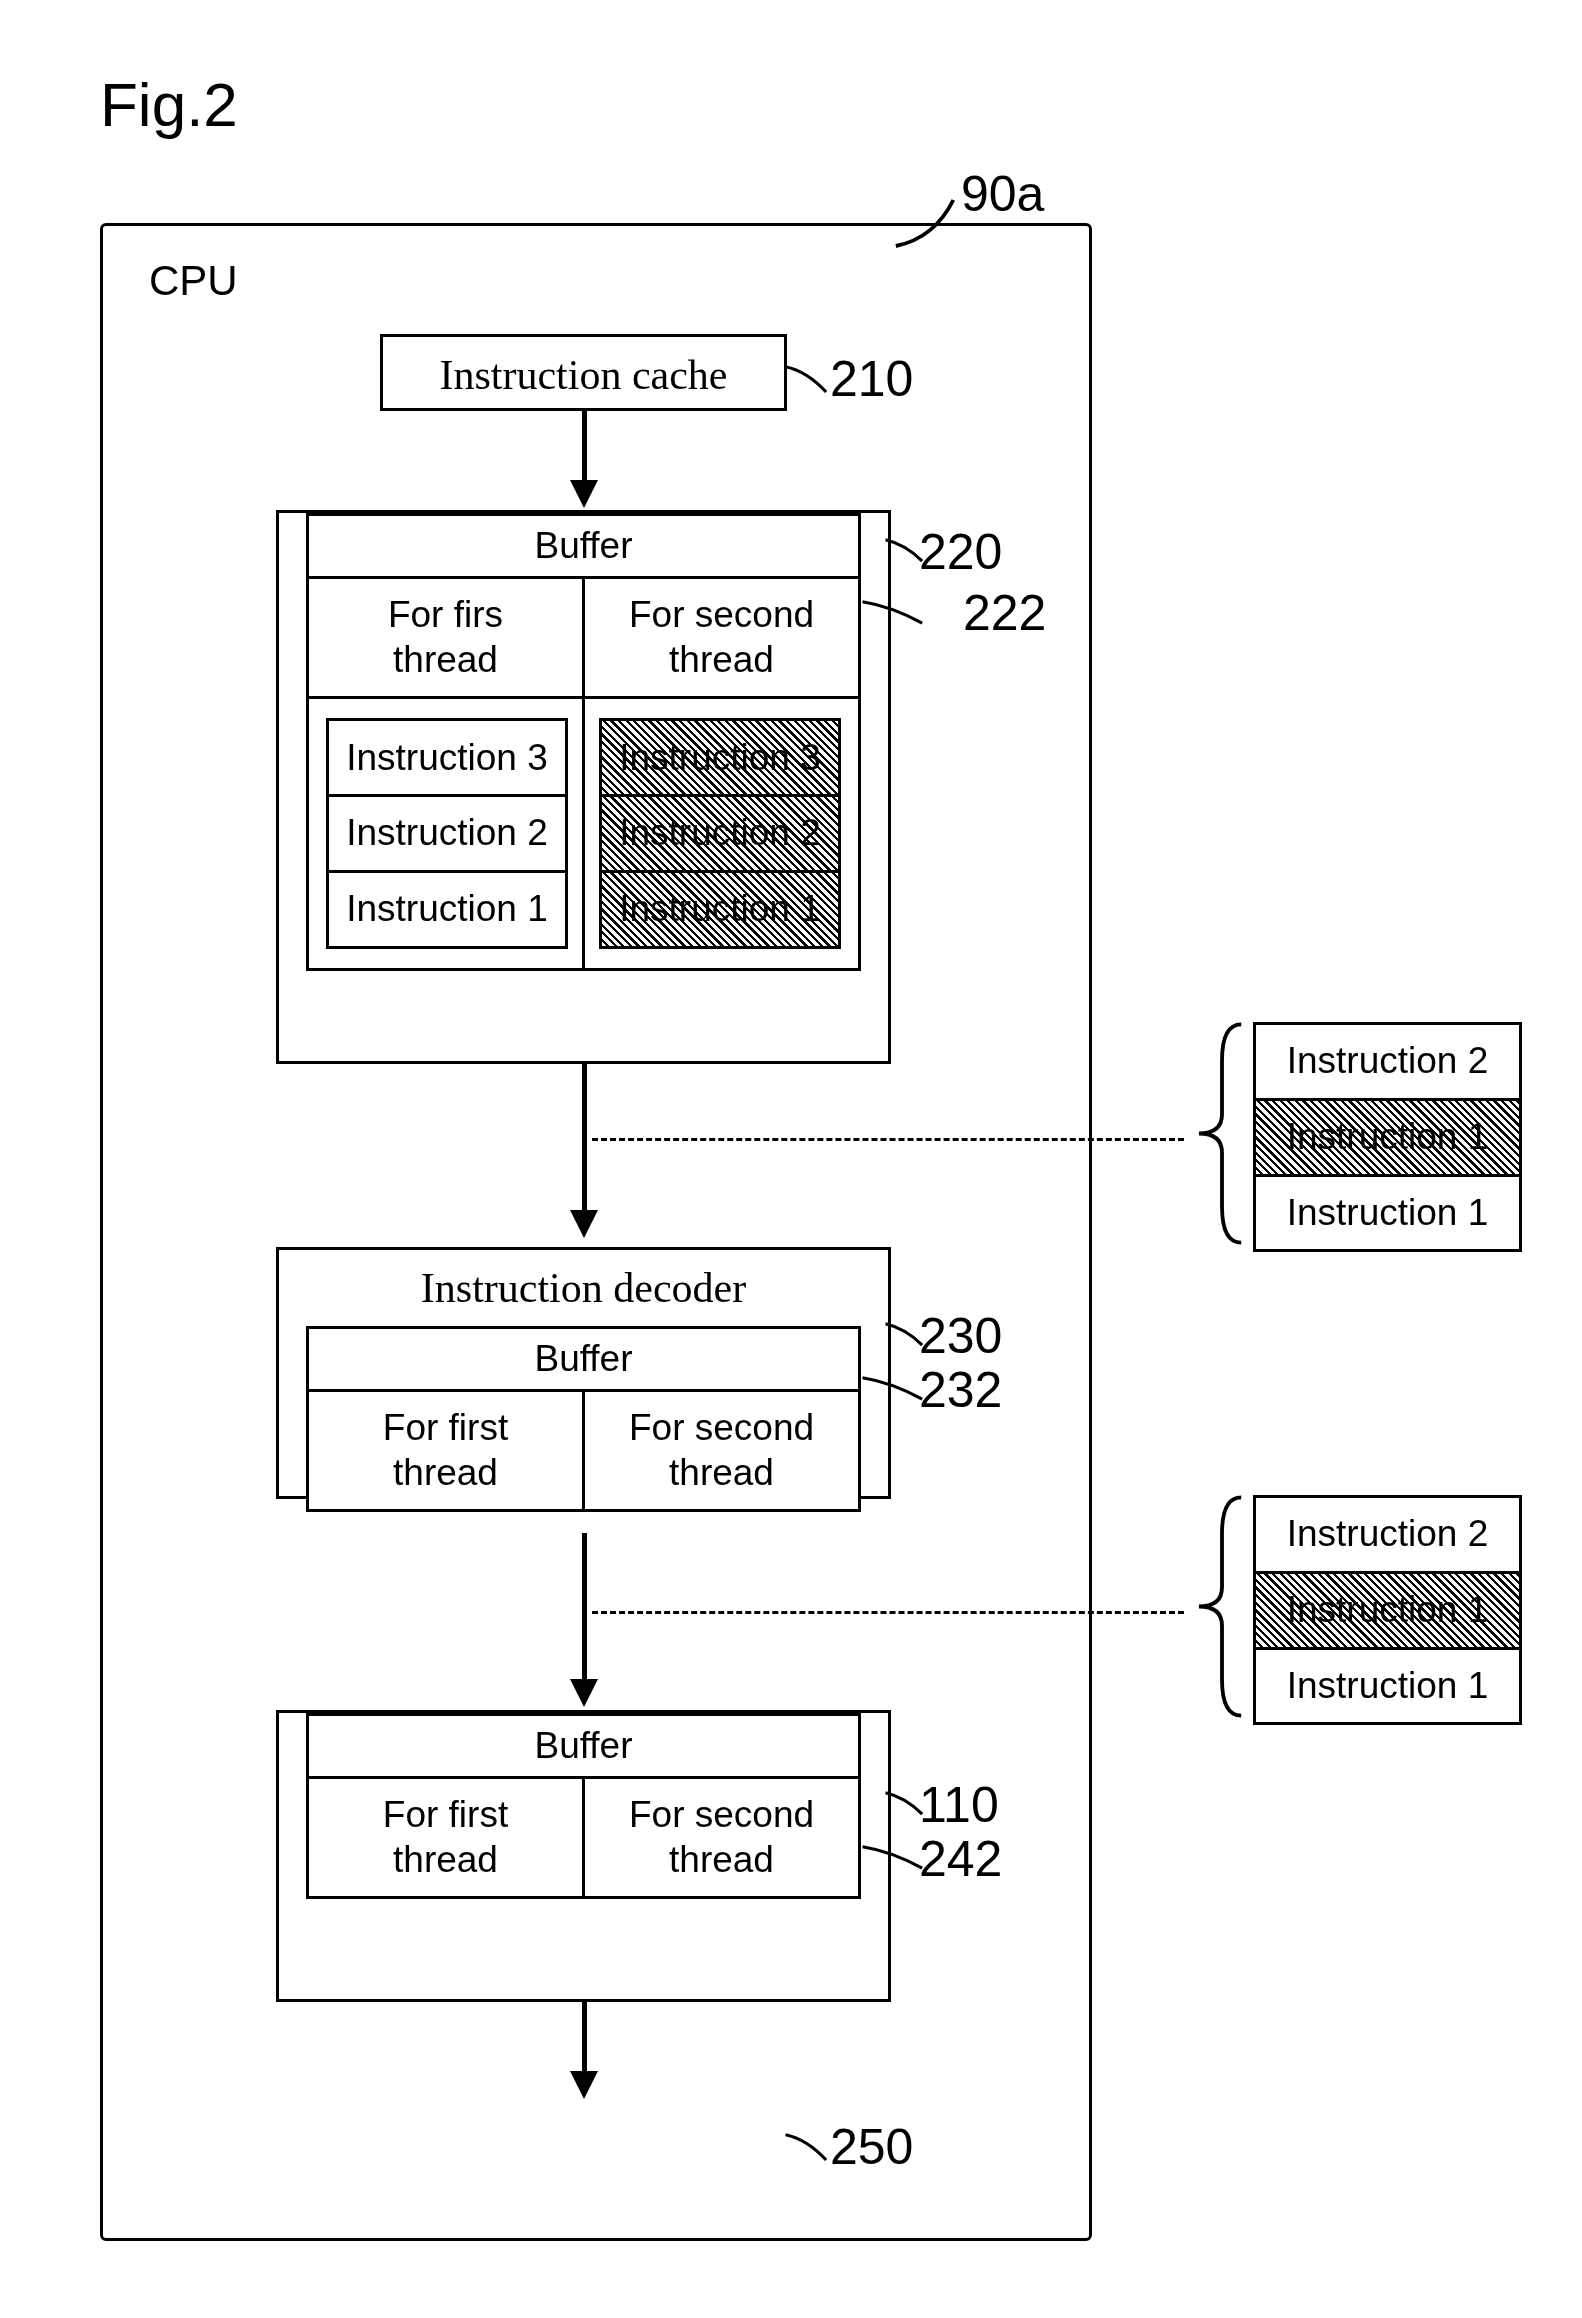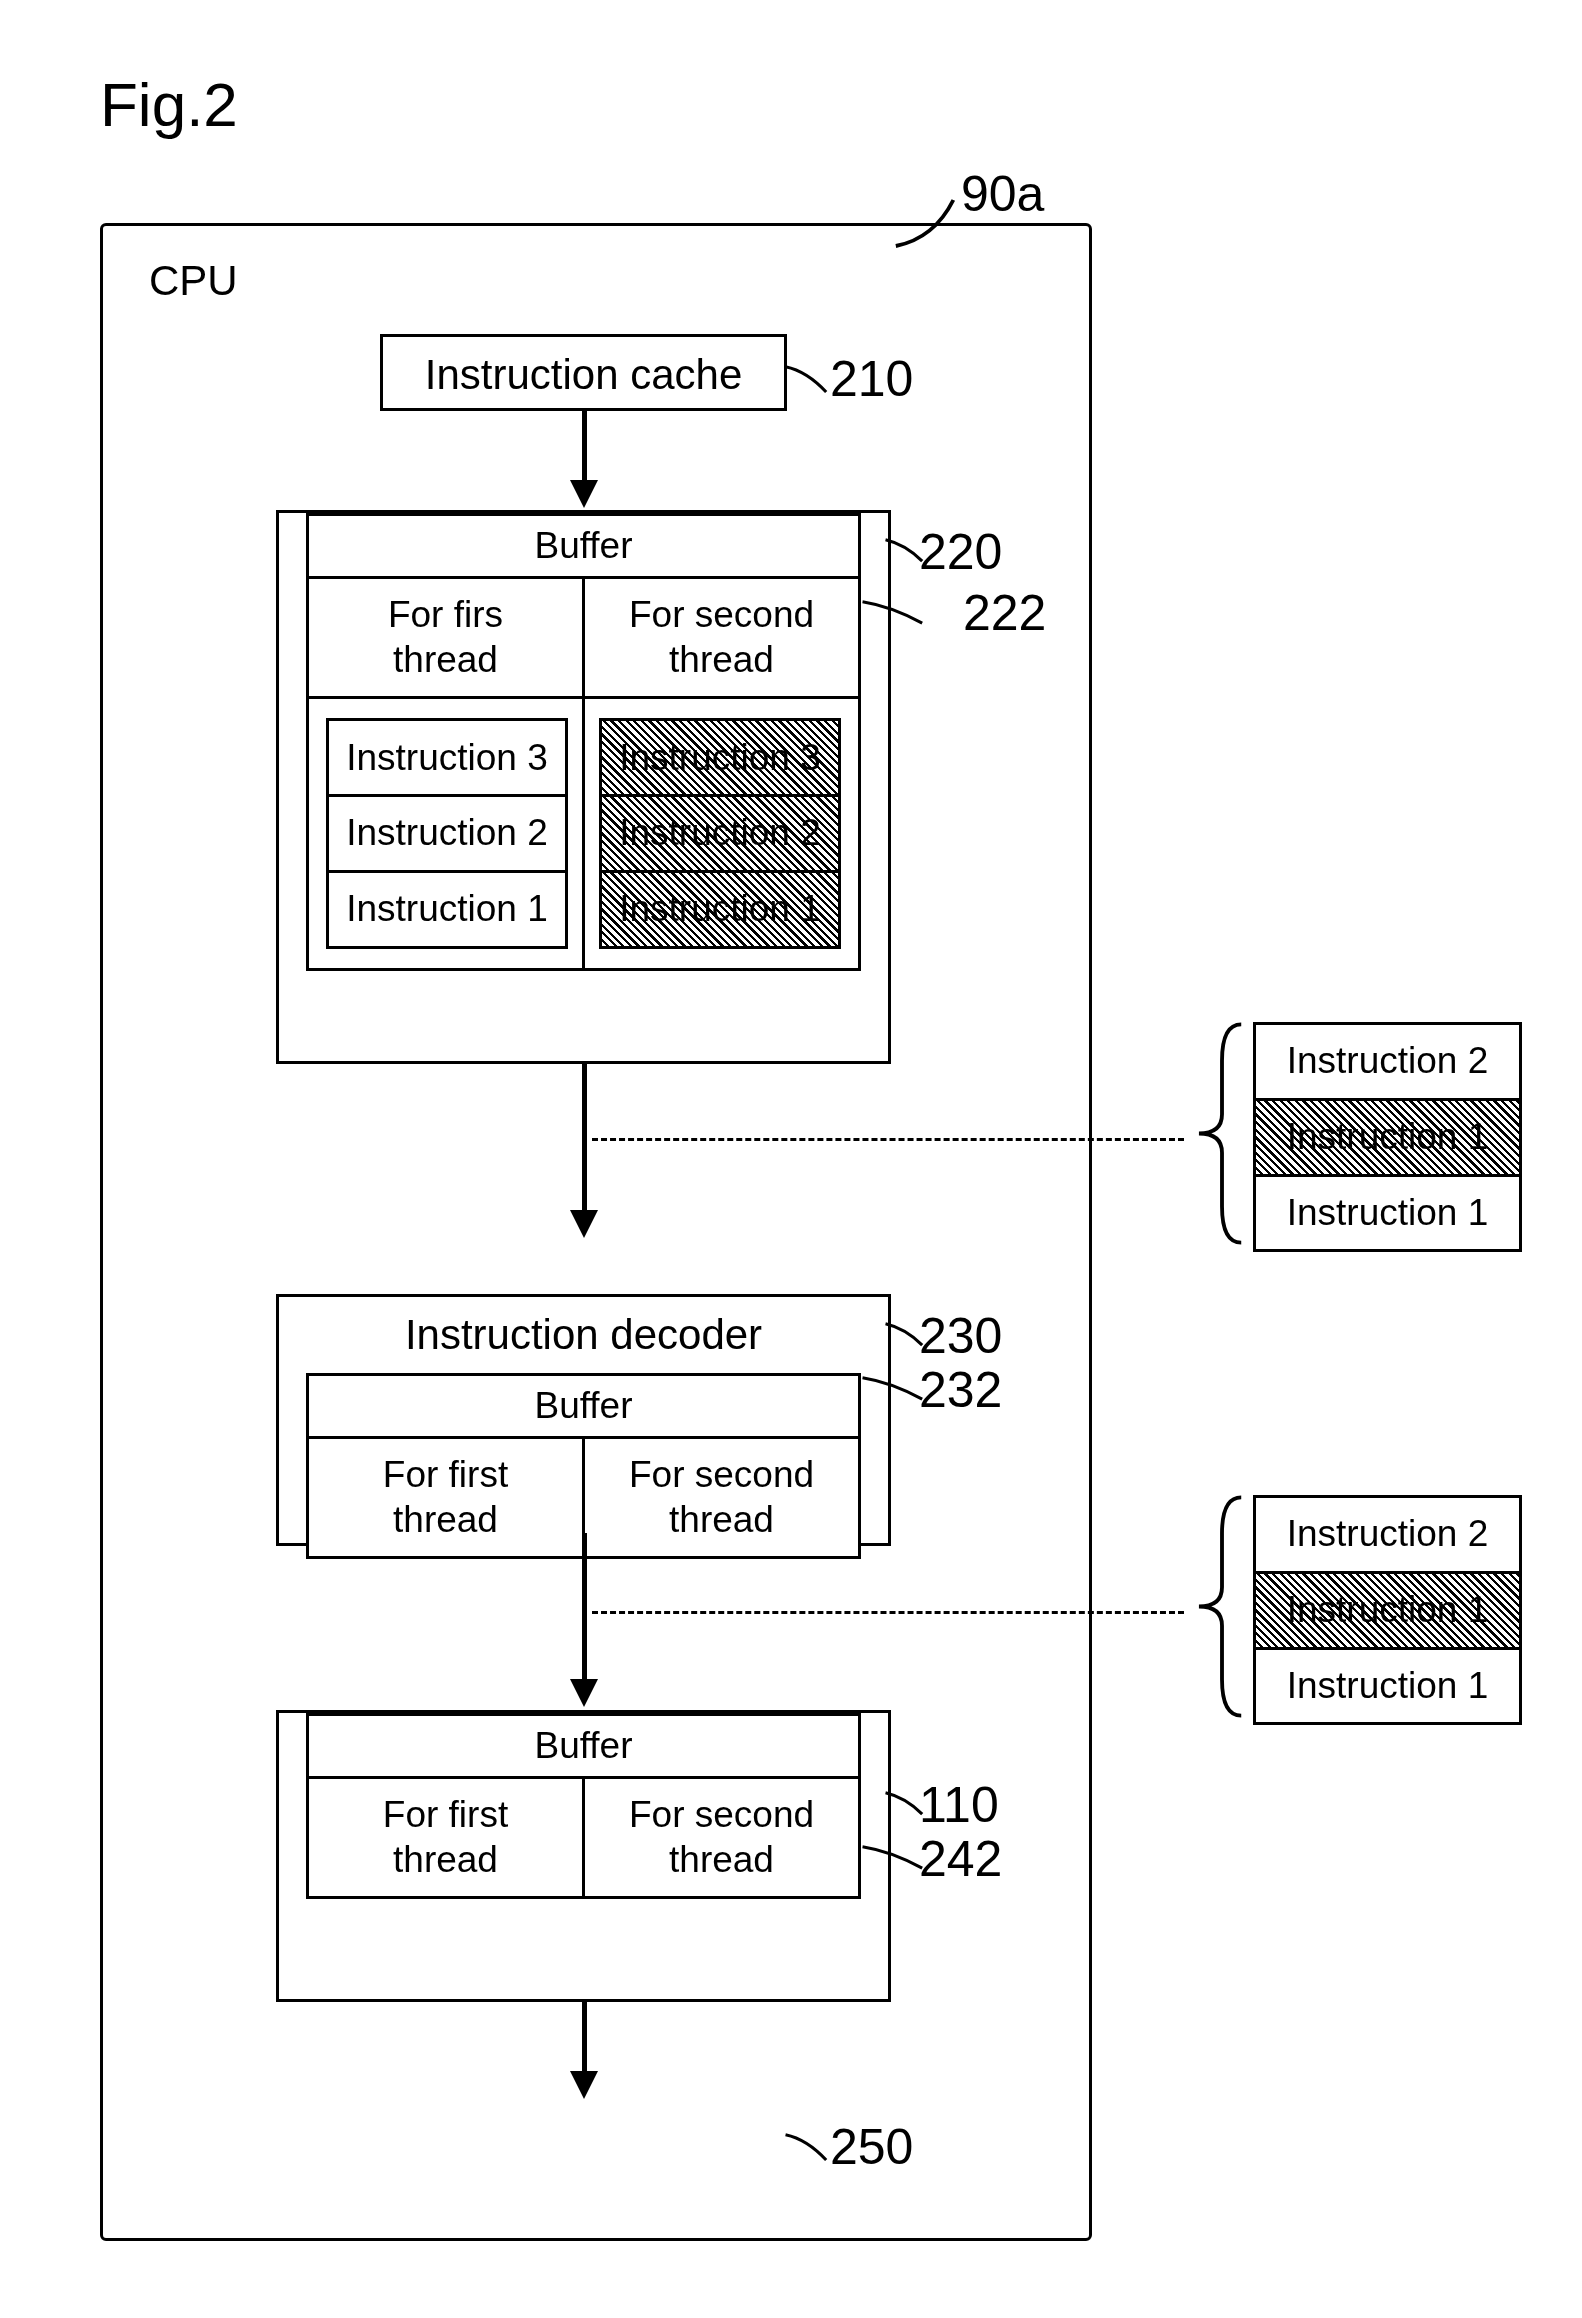--- a/index.html
+++ b/index.html
@@ -41,20 +41,21 @@
     }
     .block {
       position: absolute;
       border: 3.8px solid #000;
       background: #fff;
     }
     .block-title {
       font-size: 42px;
       text-align: center;
       padding: 14px 7.7px;
+      font-family: Liberation Serif, serif;
     }
     .inner-block {
       border: 3.1px solid #000;
       background: #fff;
     }
     .buffer-title {
       font-size: 37px;
       text-align: center;
       padding: 9.2px 0;
       border-bottom: 3.1px solid #000;
@@ -183,21 +184,21 @@
             <div class="instr-cell hatched hatched-text"><span>Instruction 1</span></div>
           </div>
         </div>
       </div>
     </div>
   </div>
 
   <div class="arrow-line" style="top:838px; left:479px; width:4.6px; height:150px;"></div>
   <div class="arrow-head" style="top:984px; left:467px;"></div>
 
-  <div class="block" style="top:1068px; left:173px; width:615px; height:252px;">
+  <div class="block" style="top:1021px; left:173px; width:615px; height:252px;">
     <div class="block-title">Instruction decoder</div>
     <div class="inner-block" style="margin:0 27px 23px 27px;">
       <div class="buffer-title">Buffer</div>
       <div class="thread-row">
         <div class="thread-cell">
           <span>For first</span><br>
           <span>thread</span>
         </div>
         <div class="thread-cell">
           <span>For second</span><br>

